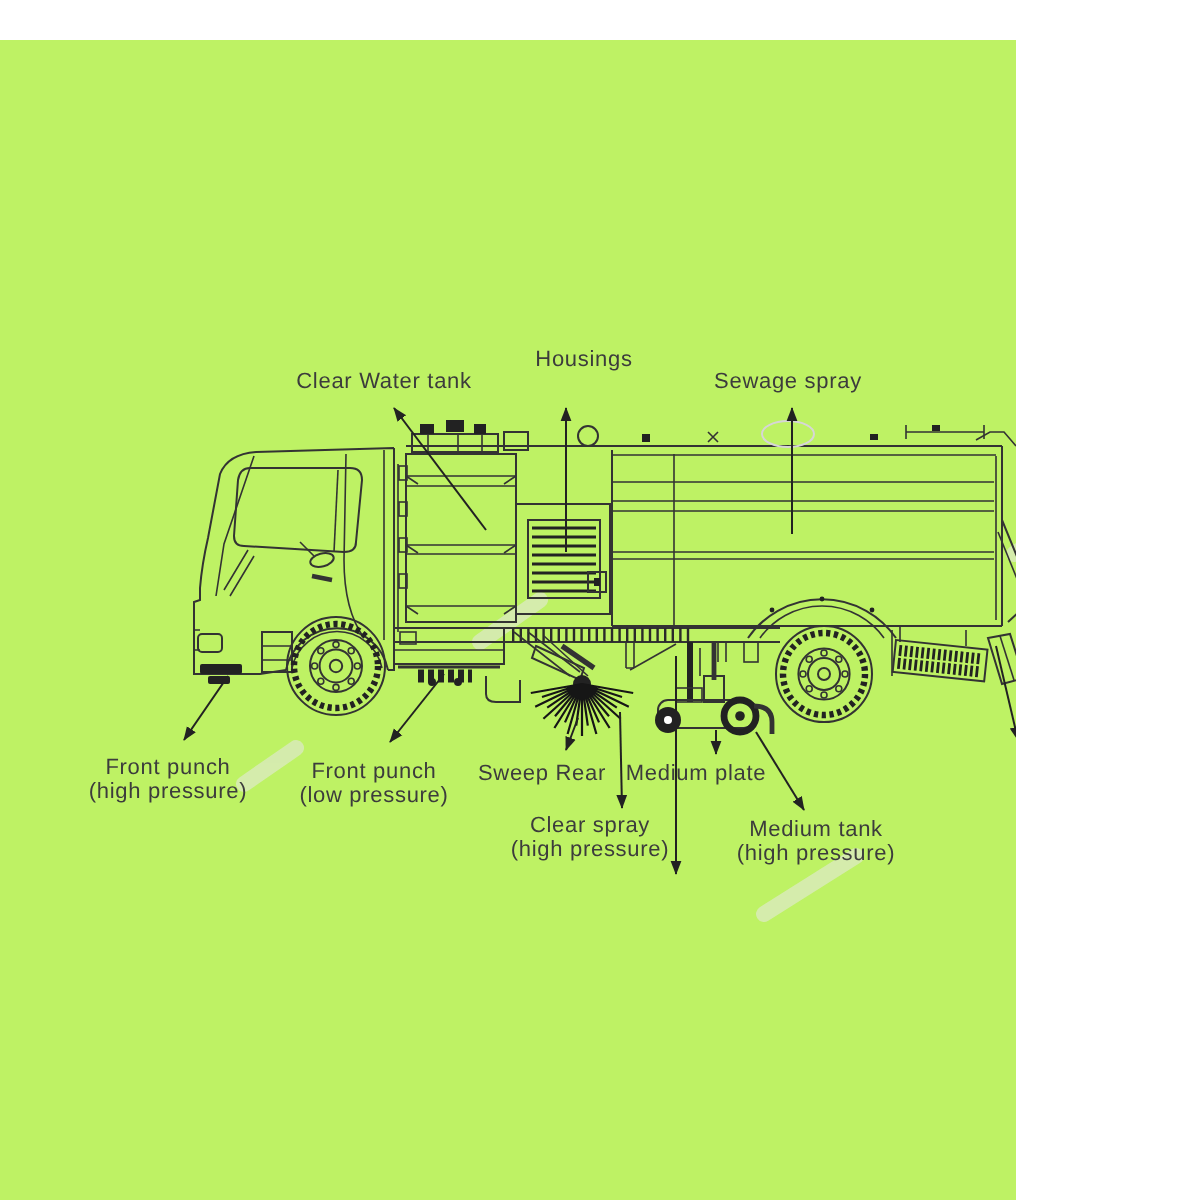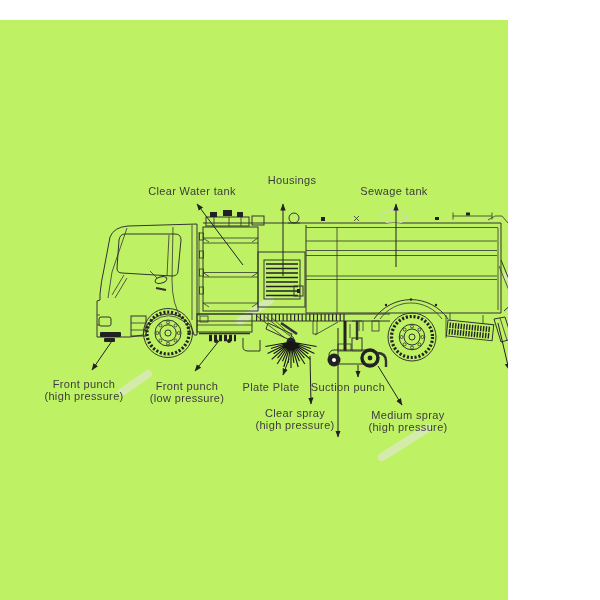--- a/index.html
+++ b/index.html
@@ -225,39 +225,39 @@
     <path d="M358,345 L358,357" marker-end="url(#ah)"></path>
     <path d="M310,336 L311,384" marker-end="url(#ah)"></path>
     <path d="M378,346 L402,385" marker-end="url(#ah)"></path>
     <path d="M338,308 L338,417" marker-end="url(#ah)"></path>
     <path d="M498,303 L509,350" marker-end="url(#ah)"></path>
   </g>
 </svg>
 
   <div class="lbl" style="left:192px;top:165px">Clear Water tank</div>
   <div class="lbl" style="left:292px;top:154px">Housings</div>
-  <div class="lbl" style="left:394px;top:165px">Sewage tank</div>
+  <div class="lbl" style="left:394px;top:165px">Sewage spray</div>
 
   <div class="lbl" style="left:84px;top:358px">
     <div>Front punch</div>
     <div>(high pressure)</div>
   </div>
 
   <div class="lbl" style="left:187px;top:360px">
     <div>Front punch</div>
     <div>(low pressure)</div>
   </div>
 
-  <div class="lbl" style="left:271px;top:361px">Plate Plate</div>
-  <div class="lbl" style="left:348px;top:361px">Suction punch</div>
+  <div class="lbl" style="left:271px;top:361px">Sweep Rear</div>
+  <div class="lbl" style="left:348px;top:361px">Medium plate</div>
 
   <div class="lbl" style="left:295px;top:387px">
     <div>Clear spray</div>
     <div>(high pressure)</div>
   </div>
 
   <div class="lbl" style="left:408px;top:389px">
-    <div>Medium spray</div>
+    <div>Medium tank</div>
     <div>(high pressure)</div>
   </div>
 
 
 </div>
 
 </body></html>

